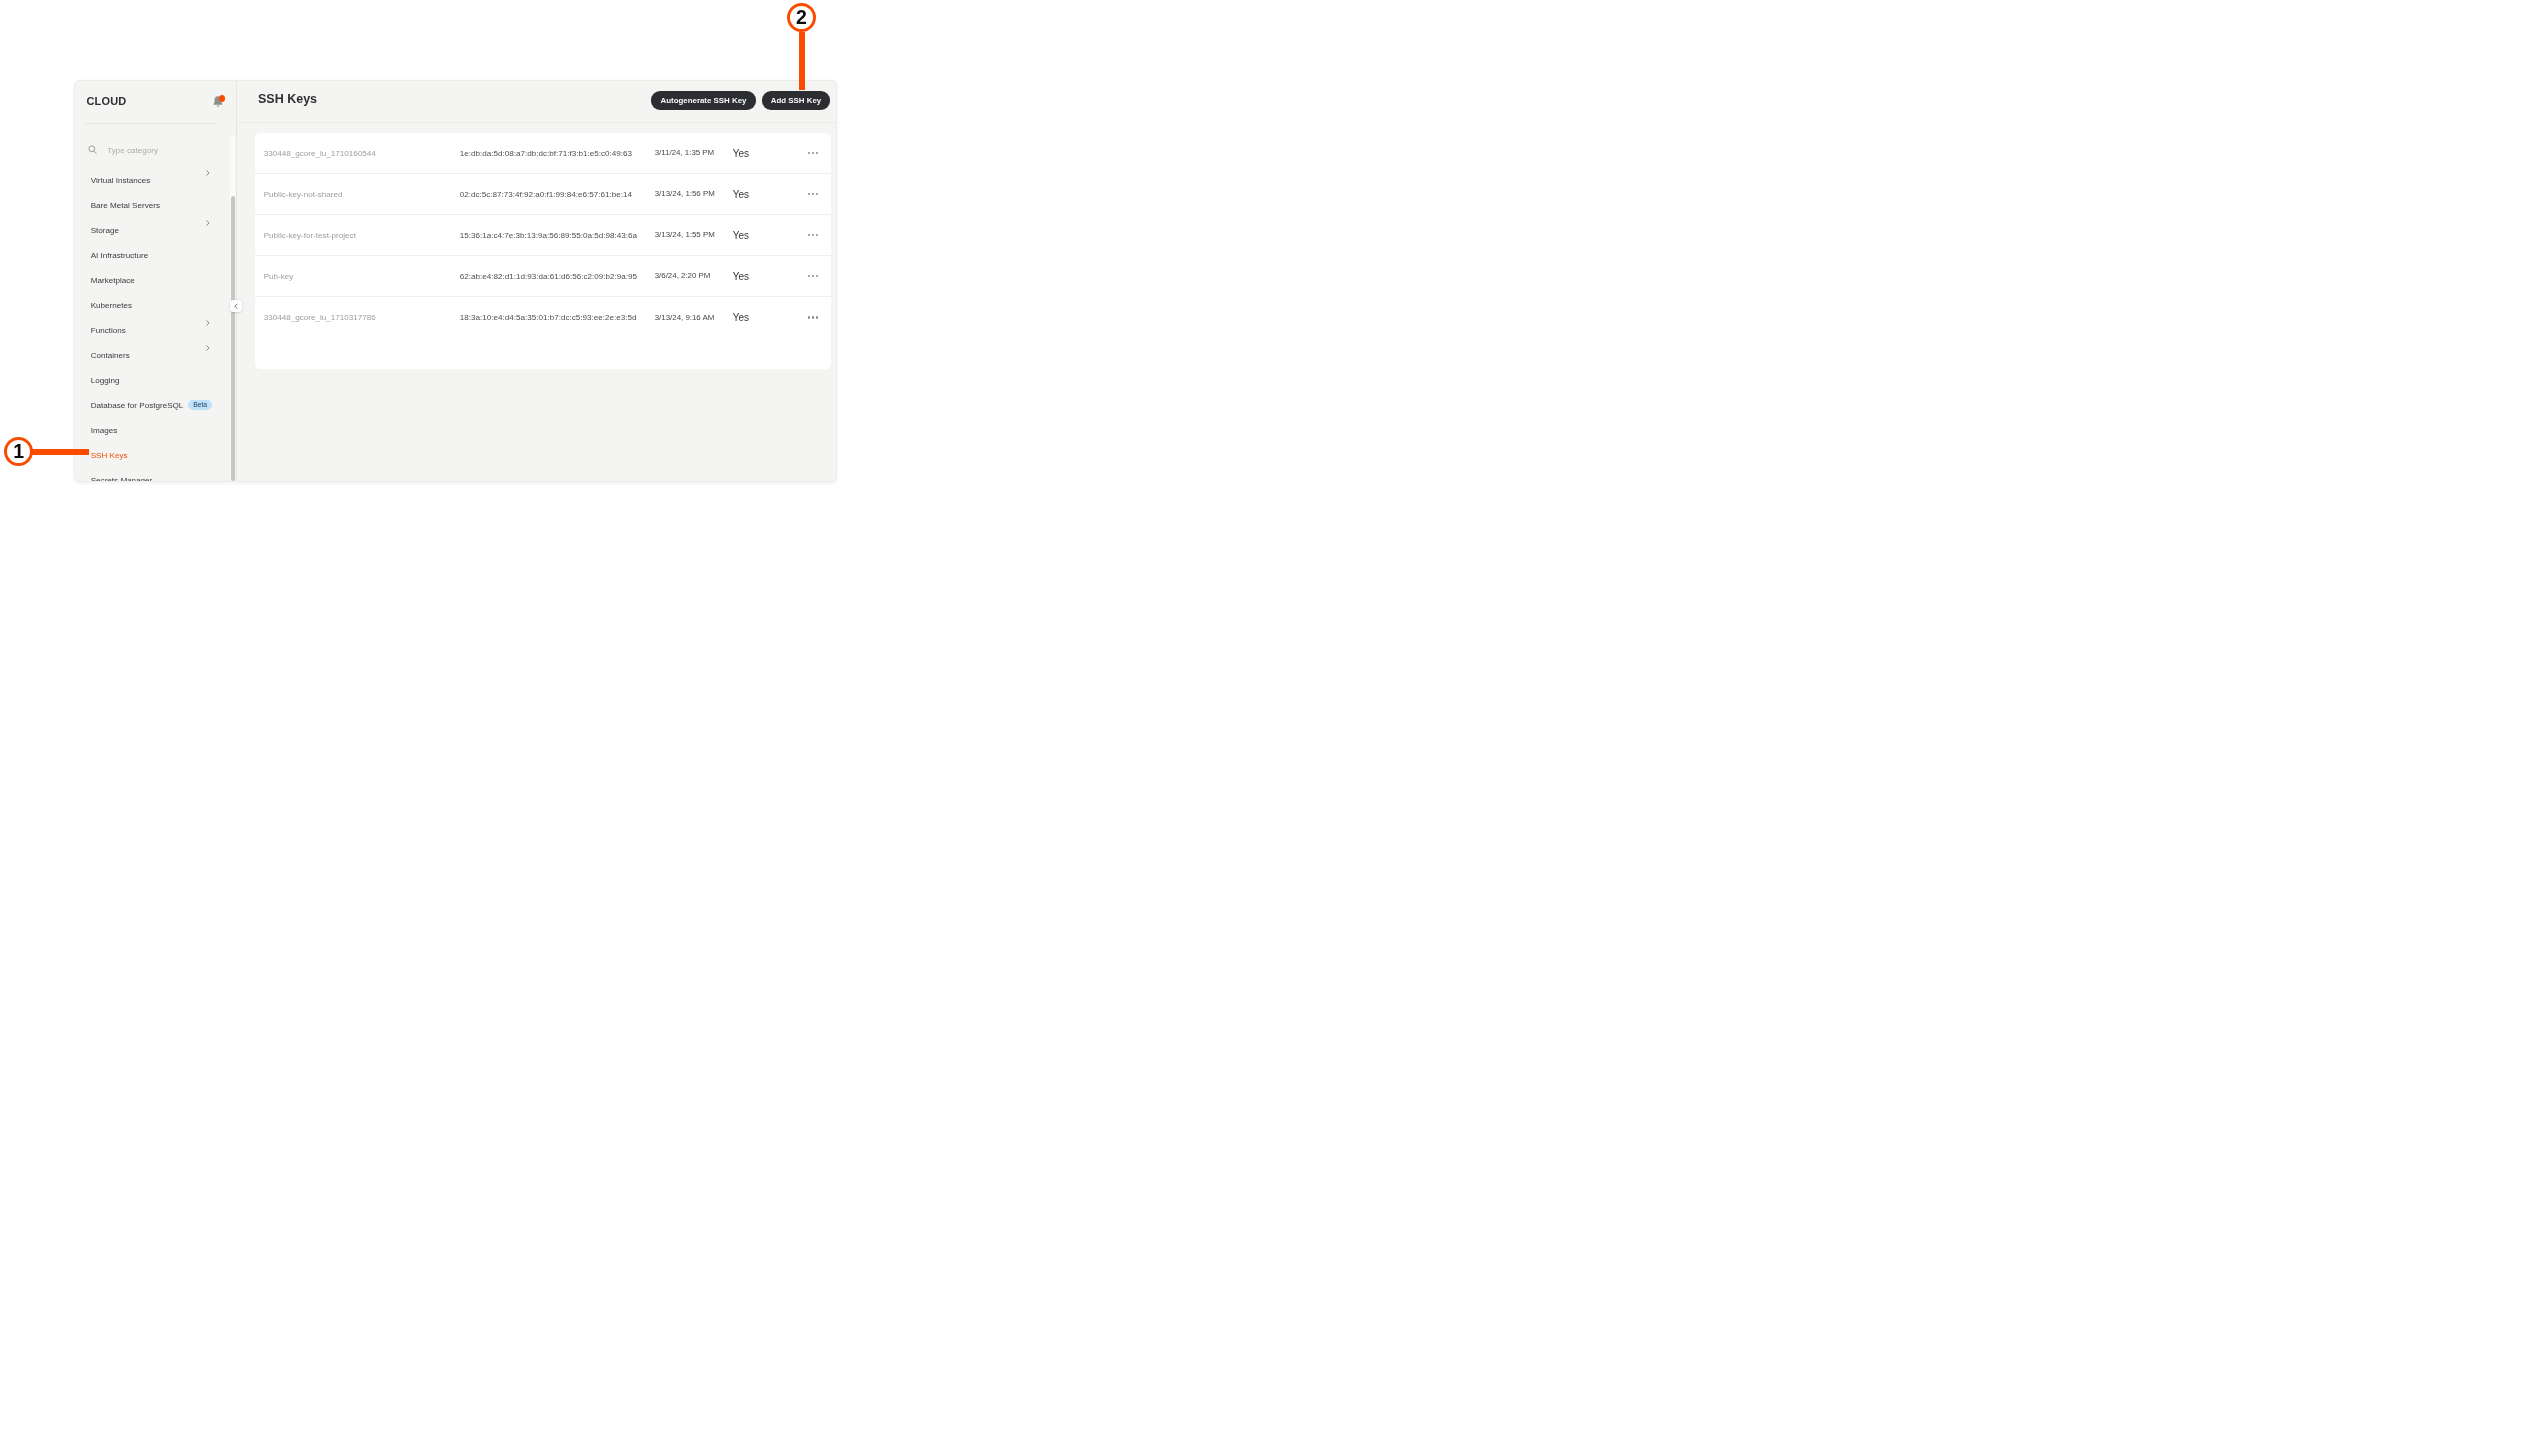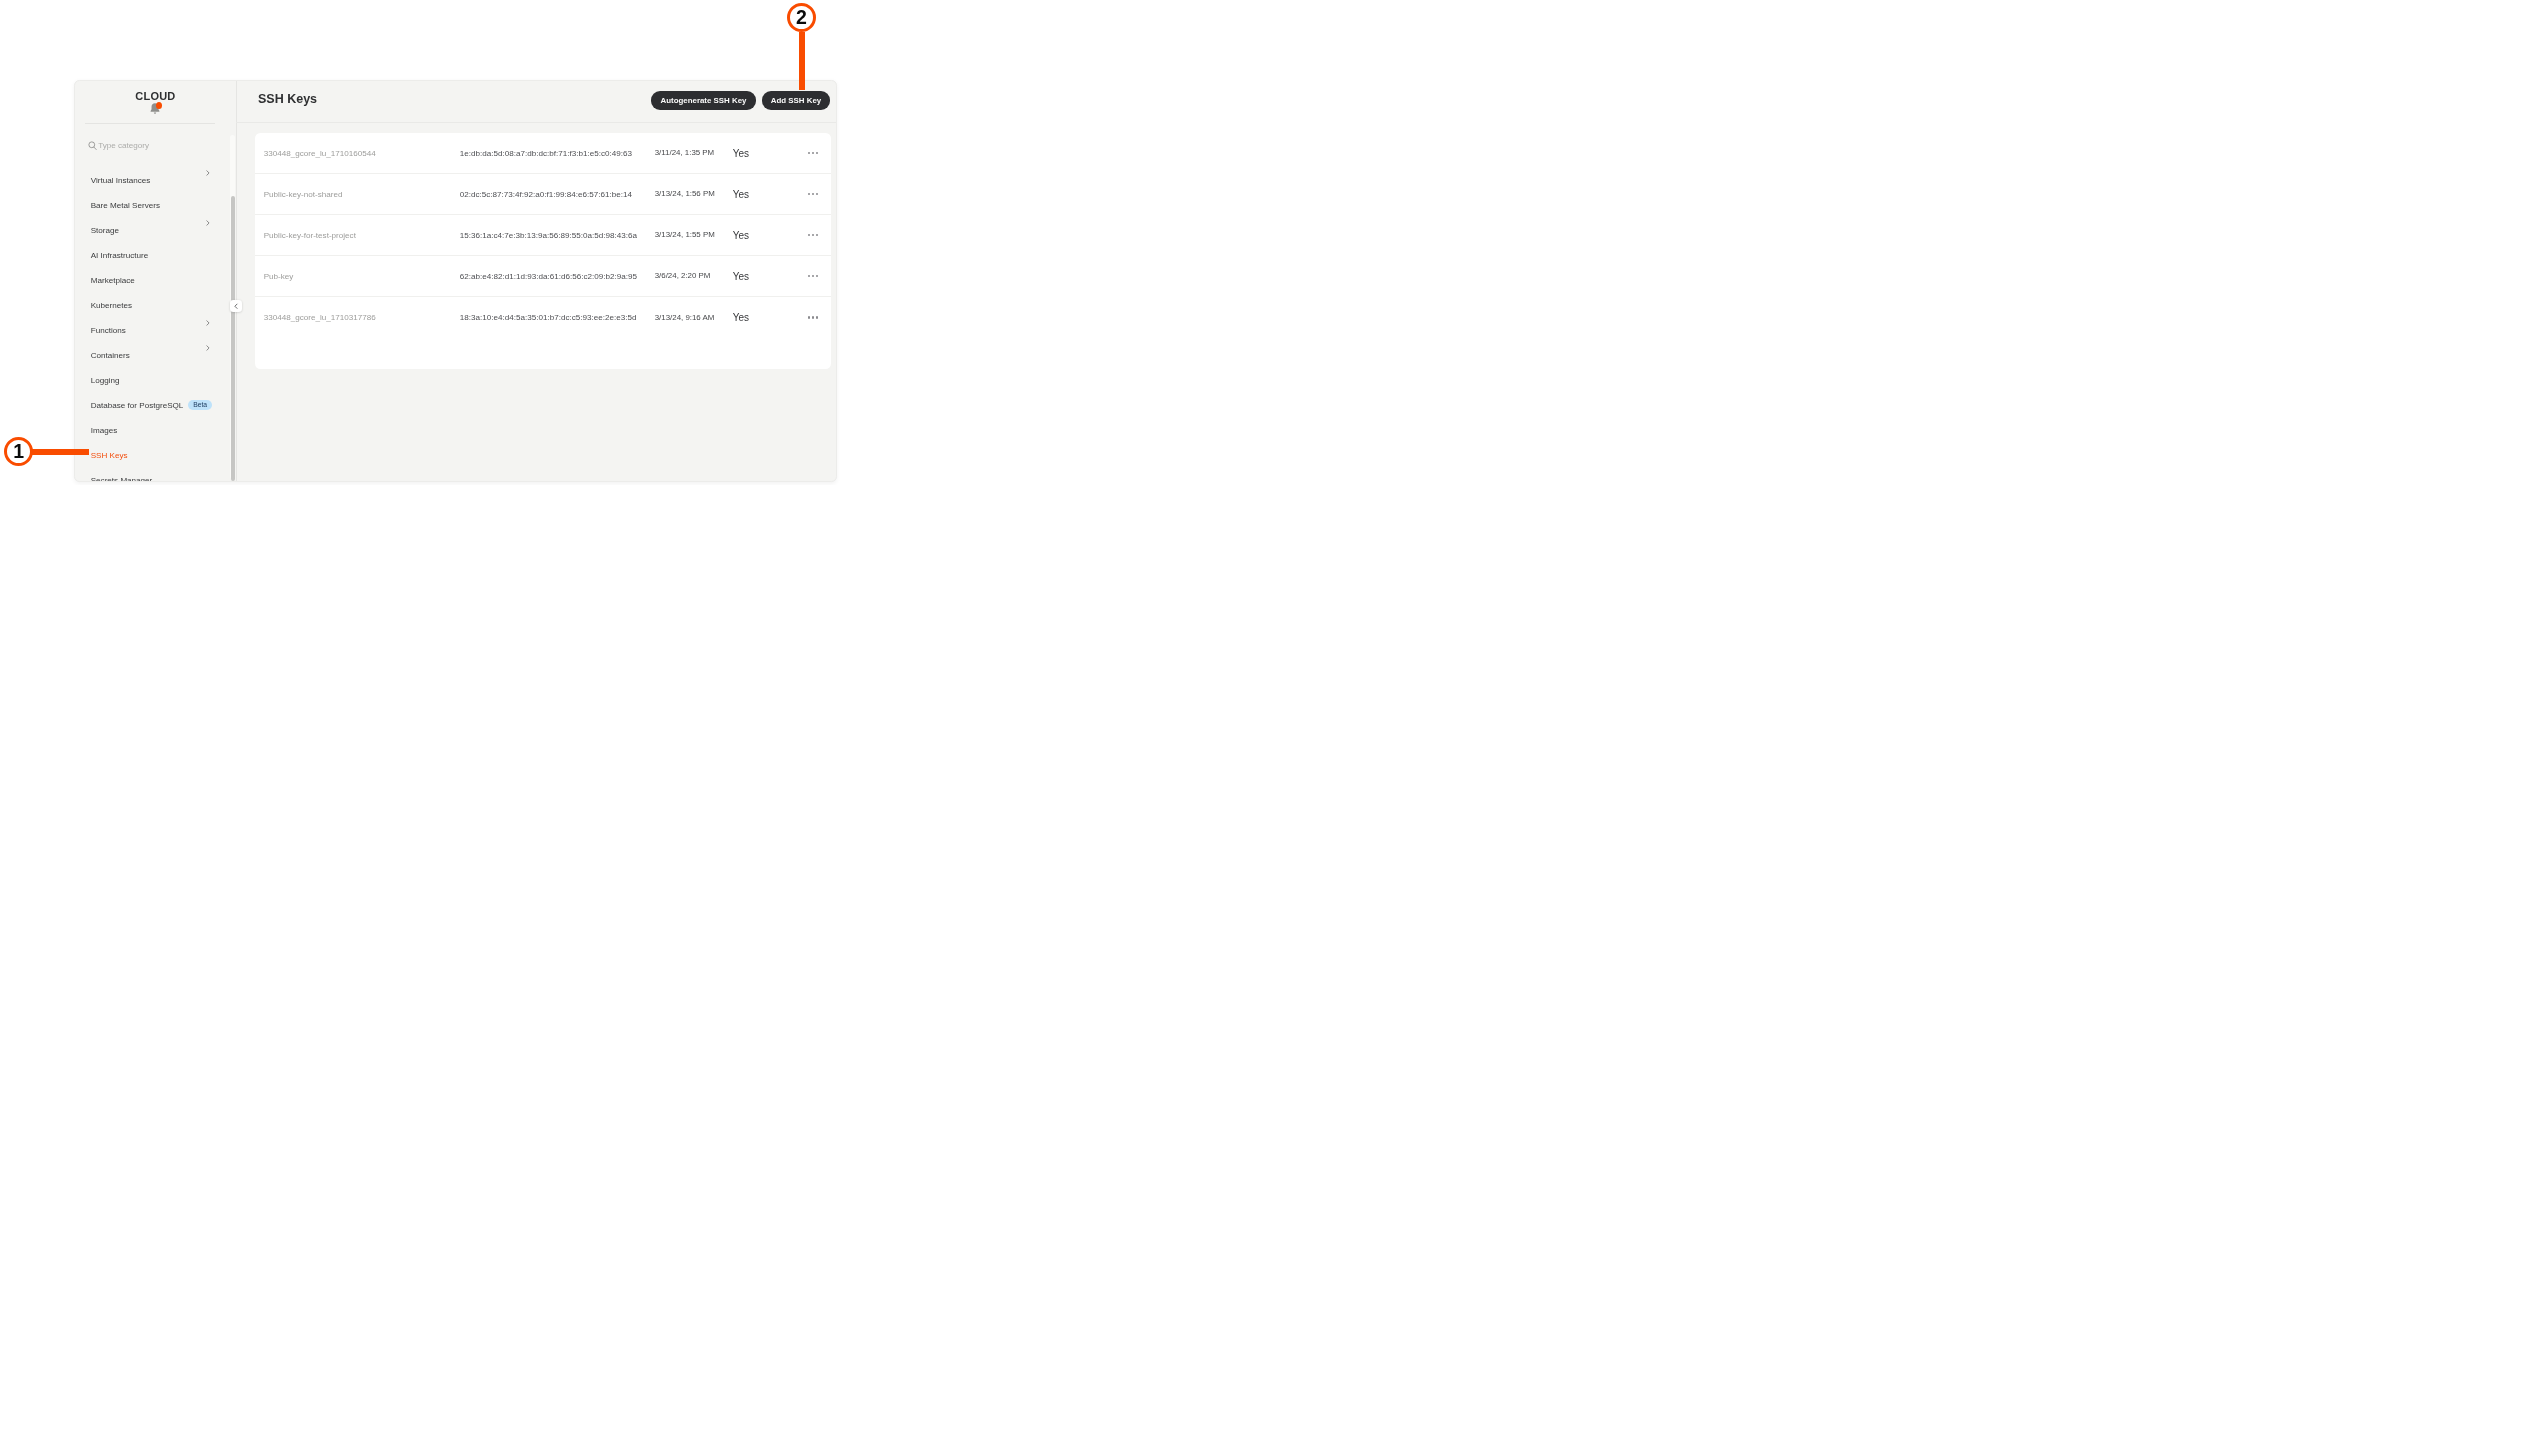--- a/index.html
+++ b/index.html
@@ -14,29 +14,29 @@
   
   .app {
     position:absolute; left:74px; top:80px; width:763px; height:402px;
     background:#F4F4F2; border-radius:5.4px; border:0.5px solid #ECECEA;
     box-shadow:0 1.1px 4.3px rgba(0,0,0,.05); overflow:hidden;
   }
 
   
   .sidebar { position:absolute; left:0; top:0; width:161px; height:402px; }
   .sidebar-head { position:absolute; left:11.4px; top:8.7px; width:138px; height:23px;
-    display:flex; align-items:center; justify-content:space-between;flex-direction:column; }
+    display:flex; align-items:center; justify-content:space-between; }
   .cloud-title { font-size:11px; font-weight:700; color:#2E2F31; letter-spacing:0.2px; }
   .bell-wrap { position:relative; width:12px; height:13px; cursor:pointer; }
   .bell-wrap svg { display:block; }
   .bell-dot { position:absolute; right:-0.5px; top:0.5px; width:6px; height:7px;
     border-radius:50%; background:#F94C00; }
   .sidebar-divider { position:absolute; left:9.8px; top:42px; width:130px; height:0.5px; background:#E4E4E2; }
   .search-row { position:absolute; left:13px; top:55px; width:125px; height:18.5px;
-    display:flex; align-items:center; gap:1px; cursor:text; }
+    display:flex; align-items:flex-end; gap:10px; cursor:text; }
   .search-placeholder { font-size:8.1px; color:#ACACAA; }
 
   .nav { position:absolute; left:0; top:79px; width:161px; }
   .nav-item { position:relative; height:25px; display:flex; align-items:flex-end;
     padding:0 25.5px 0 15.7px; cursor:pointer; }
   .nav-label { font-size:8.1px; color:#3A3B3D; white-space:nowrap; }
   .nav-item.active .nav-label { color:#F24E0E; }
   .nav-chevron { position:absolute; right:24px; top:50%; transform:translateY(-50%);
     width:7.6px; height:7.6px; display:flex; }
   .badge-beta { margin-left:4.9px; background:#BEE2FA; color:#1C3A5E; font-size:6.8px;

